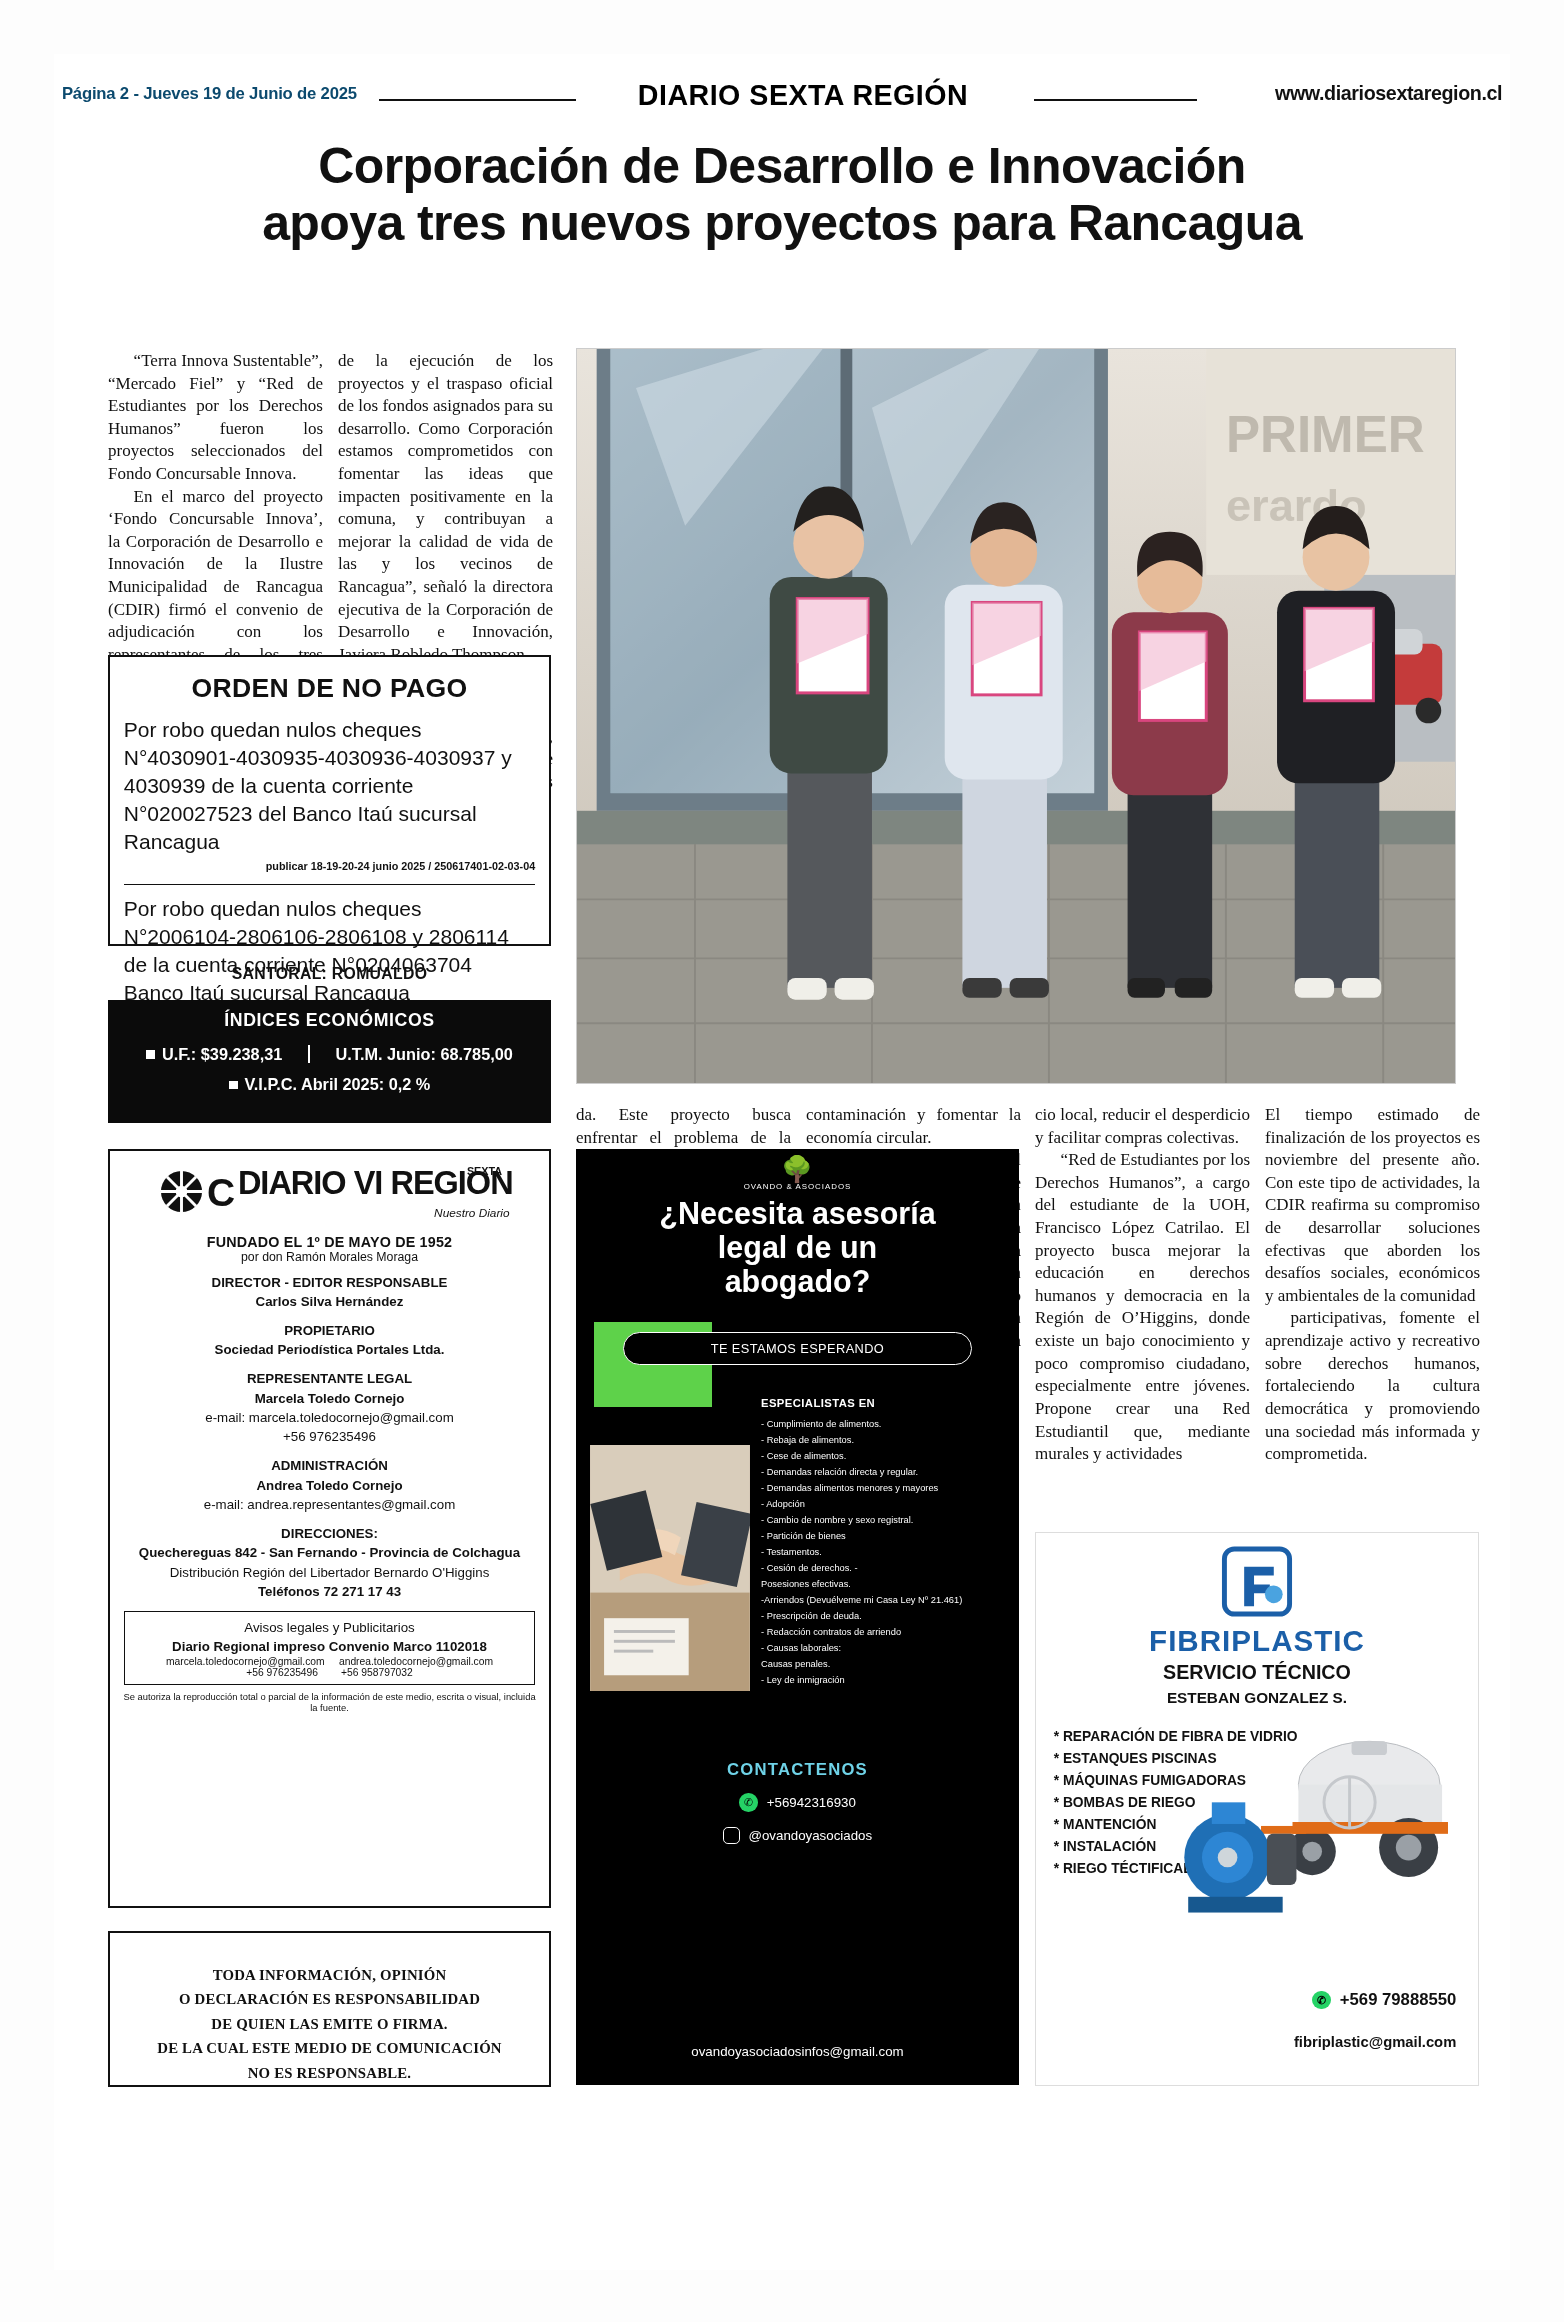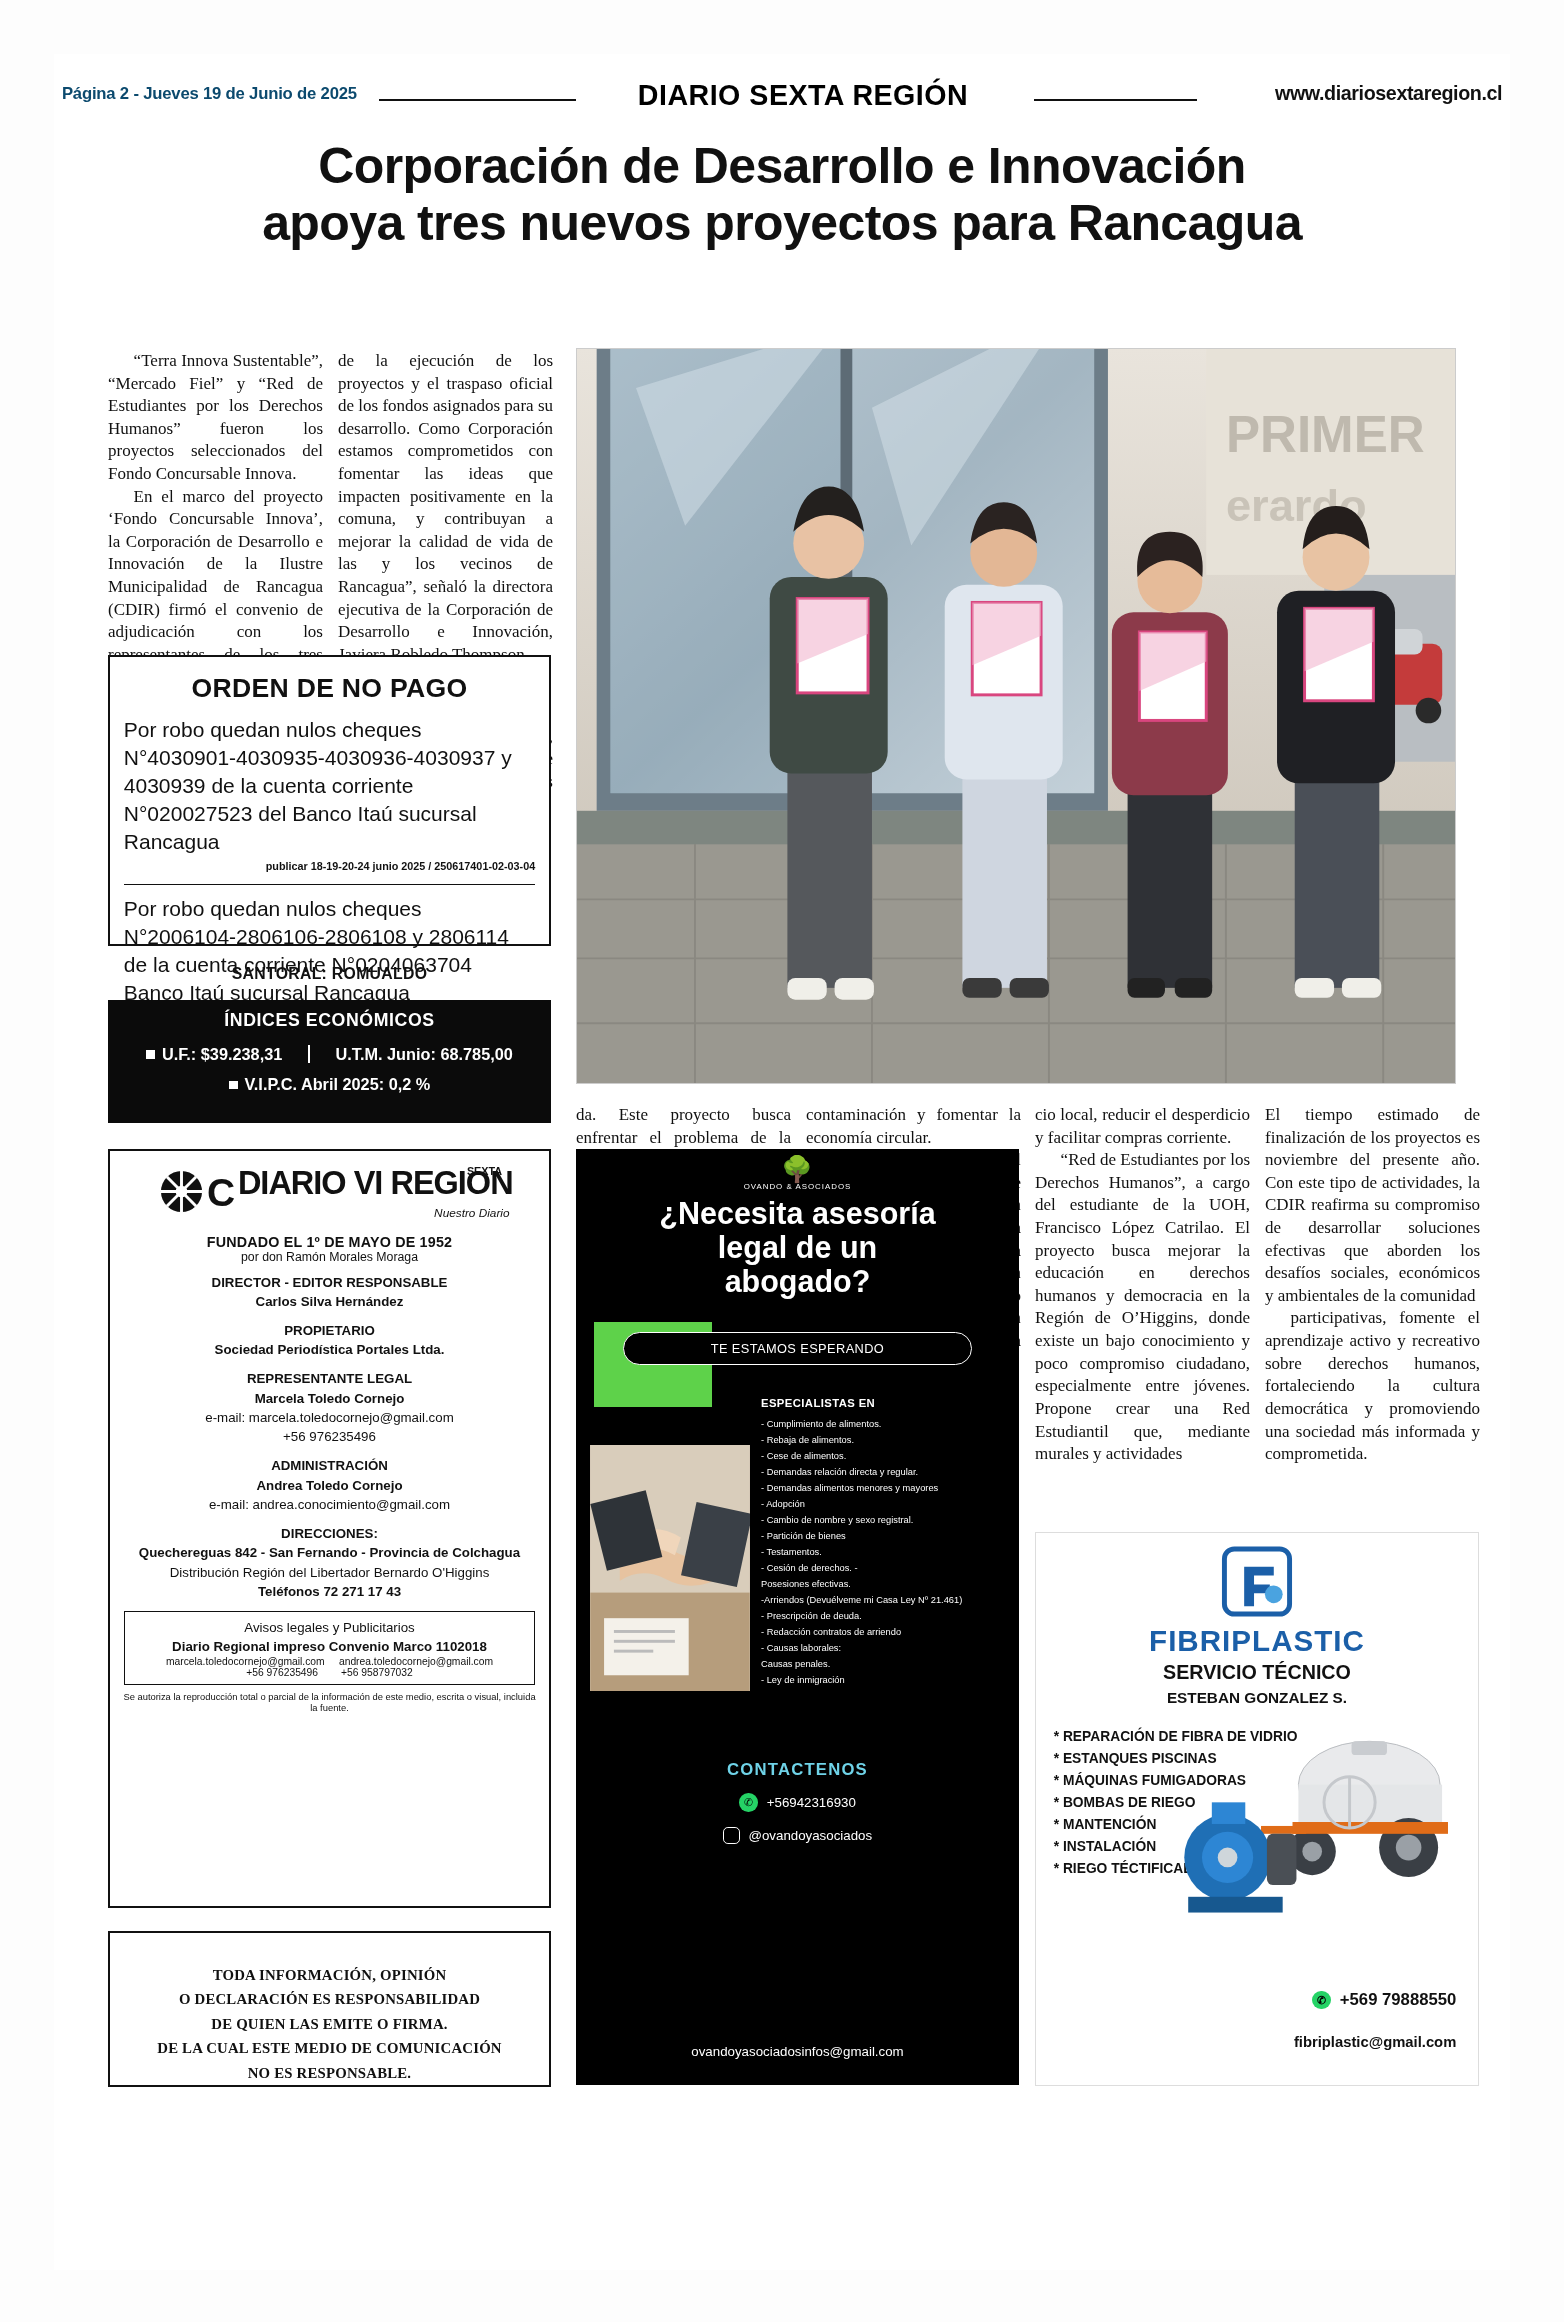--- a/index.html
+++ b/index.html
@@ -422,21 +422,21 @@
     </div>
 
     <div class="col" id="col-c">
       <p>da. Este proyecto busca enfrentar el problema de la mala gestión de residuos orgánicos en Rancagua. Propone un sistema integral que incluye recolección domiciliaria y empresarial, compostaje con tecnología avanzada y educación ambiental. Su objetivo es transformar los residuos en abono de alta calidad, reducir la</p>
     </div>
     <div class="col" id="col-d">
       <p>contaminación y fomentar la economía circular.</p>
       <p>“Mercado Fiel”, a cargo del estudiante de la Universidad de O’Higgins (UOH), Benjamín Sepúlveda. Es una plataforma digital que conecta a proveedores locales con consumidores, mostrando productos y precios según cantidades de compra. Busca impulsar el comer-</p>
     </div>
     <div class="col" id="col-e">
-      <p>cio local, reducir el desperdicio y facilitar compras corriente.</p>
+      <p>cio local, reducir el desperdicio y facilitar compras colectivas.</p>
       <p>“Red de Estudiantes por los Derechos Humanos”, a cargo del estudiante de la UOH, Francisco López Catrilao. El proyecto busca mejorar la educación en derechos humanos y democracia en la Región de O’Higgins, donde existe un bajo conocimiento y poco compromiso ciudadano, especialmente entre jóvenes. Propone crear una Red Estudiantil que, mediante murales y actividades</p>
     </div>
     <div class="col" id="col-f">
       <p>El tiempo estimado de finalización de los proyectos es noviembre del presente año. Con este tipo de actividades, la CDIR reafirma su compromiso de desarrollar soluciones efectivas que aborden los desafíos sociales, económicos y ambientales de la comunidad</p>
       <p>participativas, fomente el aprendizaje activo y recreativo sobre derechos humanos, fortaleciendo la cultura democrática y promoviendo una sociedad más informada y comprometida.</p>
     </div>
   </div>
 
   <div class="box-onp">
     <h3>ORDEN DE NO PAGO</h3>
@@ -501,21 +501,21 @@
     </div>
     <div class="blk">
       <div class="line b">REPRESENTANTE LEGAL</div>
       <div class="line b">Marcela Toledo Cornejo</div>
       <div class="line">e-mail: marcela.toledocornejo@gmail.com</div>
       <div class="line">+56 976235496</div>
     </div>
     <div class="blk">
       <div class="line b">ADMINISTRACIÓN</div>
       <div class="line b">Andrea Toledo Cornejo</div>
-      <div class="line">e-mail: andrea.conocimiento@gmail.com</div>
+      <div class="line">e-mail: andrea.representantes@gmail.com</div>
     </div>
     <div class="blk">
       <div class="line b">DIRECCIONES:</div>
       <div class="line b">Quechereguas 842 - San Fernando - Provincia de Colchagua</div>
       <div class="line">Distribución Región del Libertador Bernardo O'Higgins</div>
       <div class="line b">Teléfonos 72 271 17 43</div>
     </div>
 
     <div class="avisos-box">
       <div class="line">Avisos legales y Publicitarios</div>

